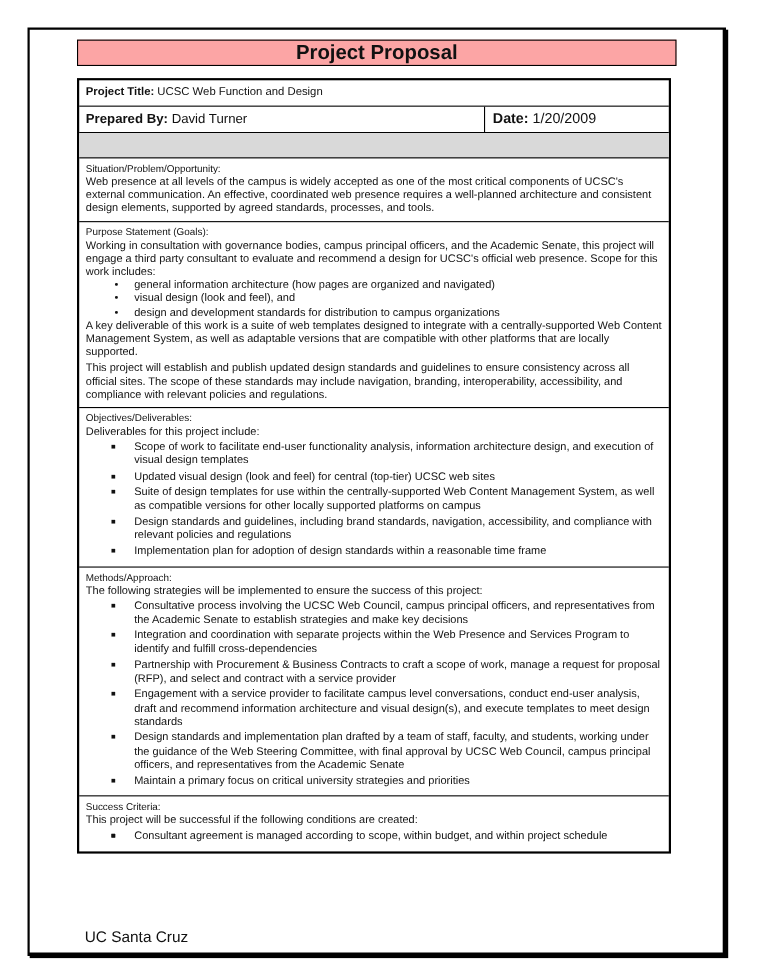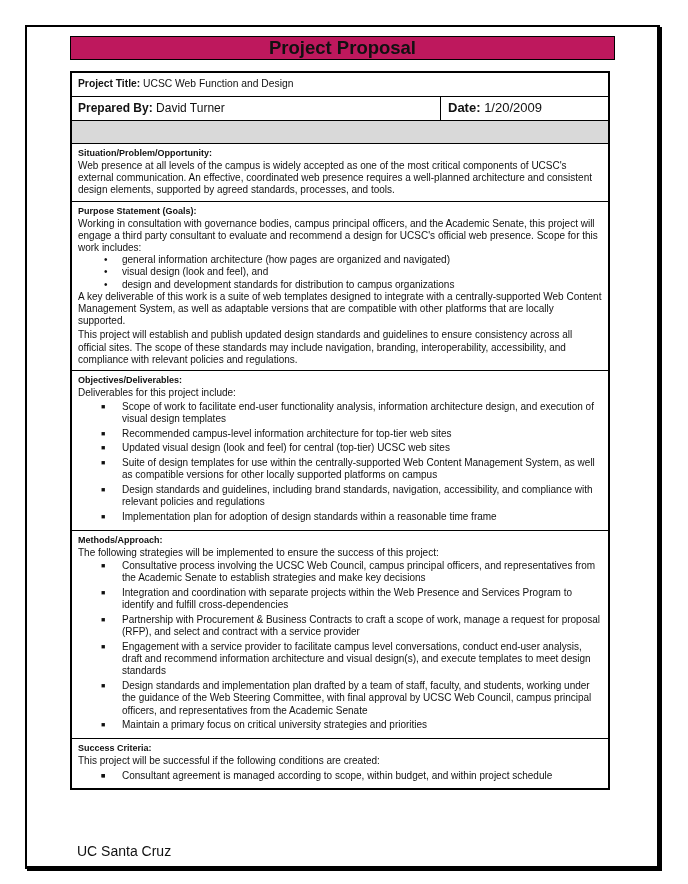--- a/index.html
+++ b/index.html
@@ -2,34 +2,34 @@
 <html><head>
 <meta charset="utf-8">
 <style>
   html, body { margin:0; padding:0; background:#ffffff; }
   body { width:688px; height:884px; position:relative; overflow:hidden;
          font-family:"Liberation Sans", sans-serif; color:#111; }
   .page { position:absolute; left:25px; top:25px; width:635px; height:844px;
           border:2px solid #000; border-right-width:3px; border-bottom-width:3px;
           box-shadow:2px 2px 0 #000; background:#fff; box-sizing:border-box; }
   .title-bar { position:absolute; left:70px; top:36px; width:545px; height:24px;
-               background:#be185d; border:1.5px solid #000; box-sizing:border-box;
+               background:#fca5a5; border:1.5px solid #000; box-sizing:border-box;
                text-align:center; font-weight:bold; font-size:18.5px; line-height:22px; }
   .form { position:absolute; left:70px; top:71px; width:540px;
           border:2px solid #000; box-sizing:border-box; font-size:10px; line-height:12.3px; }
   .row { border-bottom:1px solid #000; box-sizing:border-box; }
   .row:last-child { border-bottom:none; }
   .hdr-row { height:24px; display:flex; align-items:center; padding-left:6px; font-size:10.3px; }
   .split { display:flex; height:24px; }
   .split .left { flex:0 0 369px; border-right:1px solid #000; display:flex; align-items:center; padding-left:6px; box-sizing:border-box; font-size:12px;}
   .split .right { flex:1; display:flex; align-items:center; padding-left:7px; font-size:13px; }
   .gray-row { height:23px; background:#d9d9d9; }
   b { font-weight:bold; }
   .section { padding:3px 6px 4px 6px; }
-  .sec-label { font-weight:bold; font-size:9px; line-height:12px; margin-bottom:1px; }
+  .sec-label { font-weight:normal; font-size:9px; line-height:12px; margin-bottom:1px; }
   .sec-text { font-size:10px; line-height:12.2px; margin:0; }
   .sec-text + .sec-text { margin-top:2px; }
   ul { margin:0; padding:0; list-style:none; }
   ul.round li, ul.square li { position:relative; padding-left:44px; font-size:10px; line-height:12.2px; }
   ul.round li .bul { position:absolute; left:26px; top:0; }
   ul.square li { margin:1.5px 0 2.5px 0; }
   ul.square li .bul { position:absolute; left:23px; top:0; font-size:7px; }
   .footer { position:absolute; left:77px; top:843px; font-size:14px; }
 </style>
 </head>
@@ -71,21 +71,20 @@
     </ul>
     <p class="sec-text">A key deliverable of this work is a suite of web templates designed to integrate with a centrally-supported Web Content Management System, as well as adaptable versions that are compatible with other platforms that are locally supported.</p>
     <p class="sec-text">This project will establish and publish updated design standards and guidelines to ensure consistency across all official sites. The scope of these standards may include navigation, branding, interoperability, accessibility, and compliance with relevant policies and regulations.</p>
   </div>
 
   <div class="row section">
     <div class="sec-label">Objectives/Deliverables:</div>
     <p class="sec-text">Deliverables for this project include:</p>
     <ul class="square">
       <li><span class="bul">■</span><span>Scope of work to facilitate end-user functionality analysis, information architecture design, and execution of visual design templates</span></li>
-      <li><span class="bul">■</span><span>Recommended campus-level information architecture for top-tier web sites</span></li>
       <li><span class="bul">■</span><span>Updated visual design (look and feel) for central (top-tier) UCSC web sites</span></li>
       <li><span class="bul">■</span><span>Suite of design templates for use within the centrally-supported Web Content Management System, as well as compatible versions for other locally supported platforms on campus</span></li>
       <li><span class="bul">■</span><span>Design standards and guidelines, including brand standards, navigation, accessibility, and compliance with relevant policies and regulations</span></li>
       <li><span class="bul">■</span><span>Implementation plan for adoption of design standards within a reasonable time frame</span></li>
     </ul>
   </div>
 
   <div class="row section">
     <div class="sec-label">Methods/Approach:</div>
     <p class="sec-text">The following strategies will be implemented to ensure the success of this project:</p>

